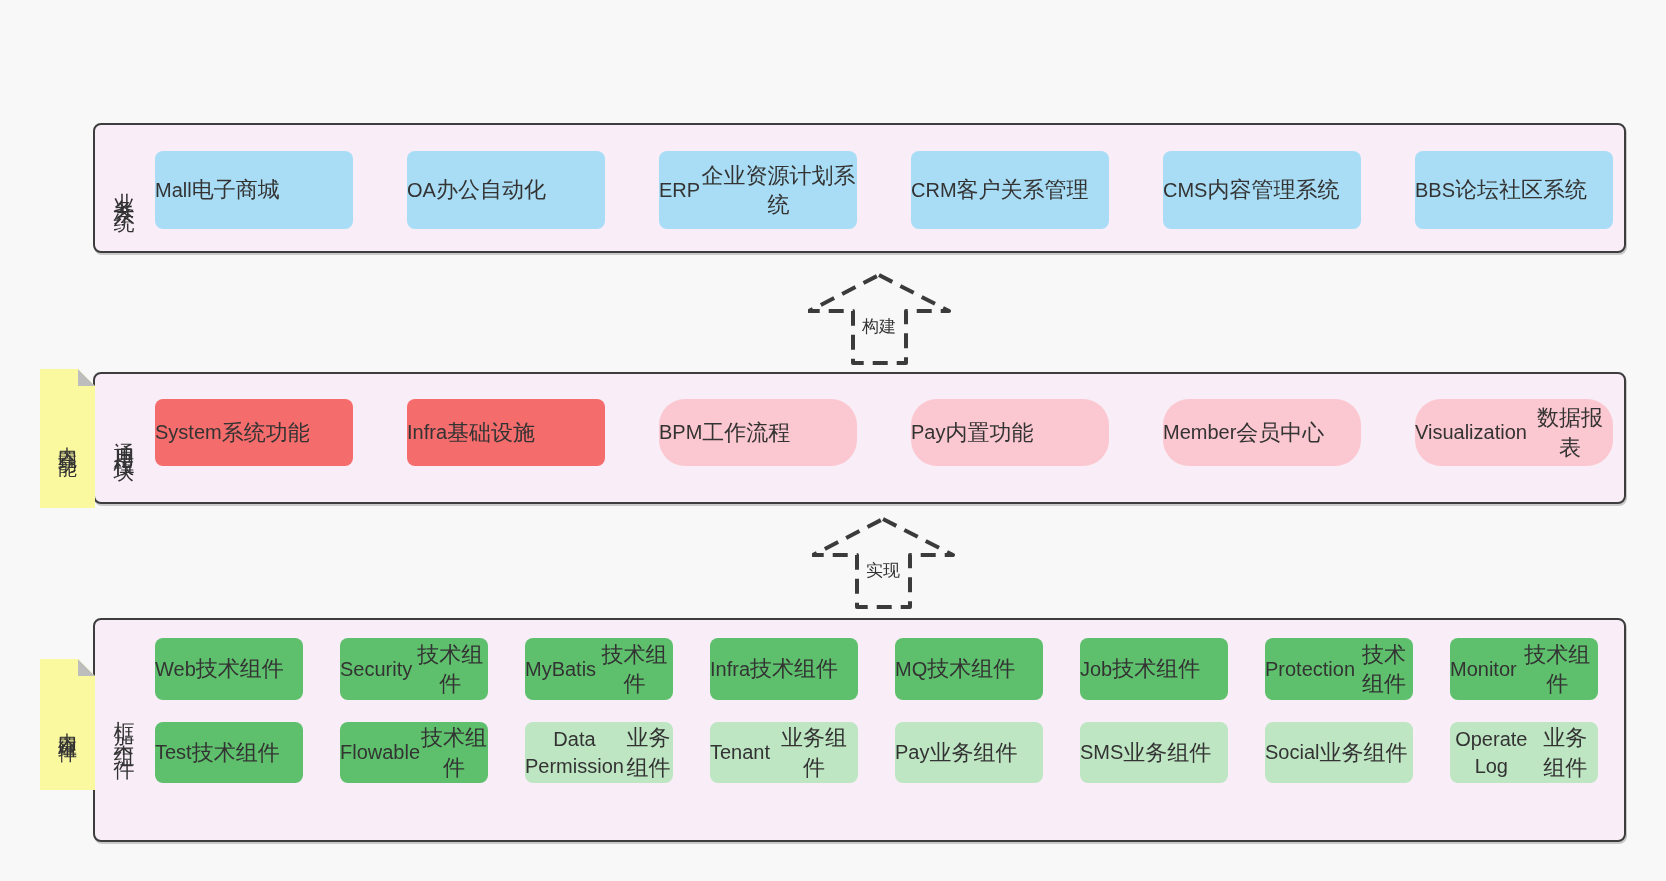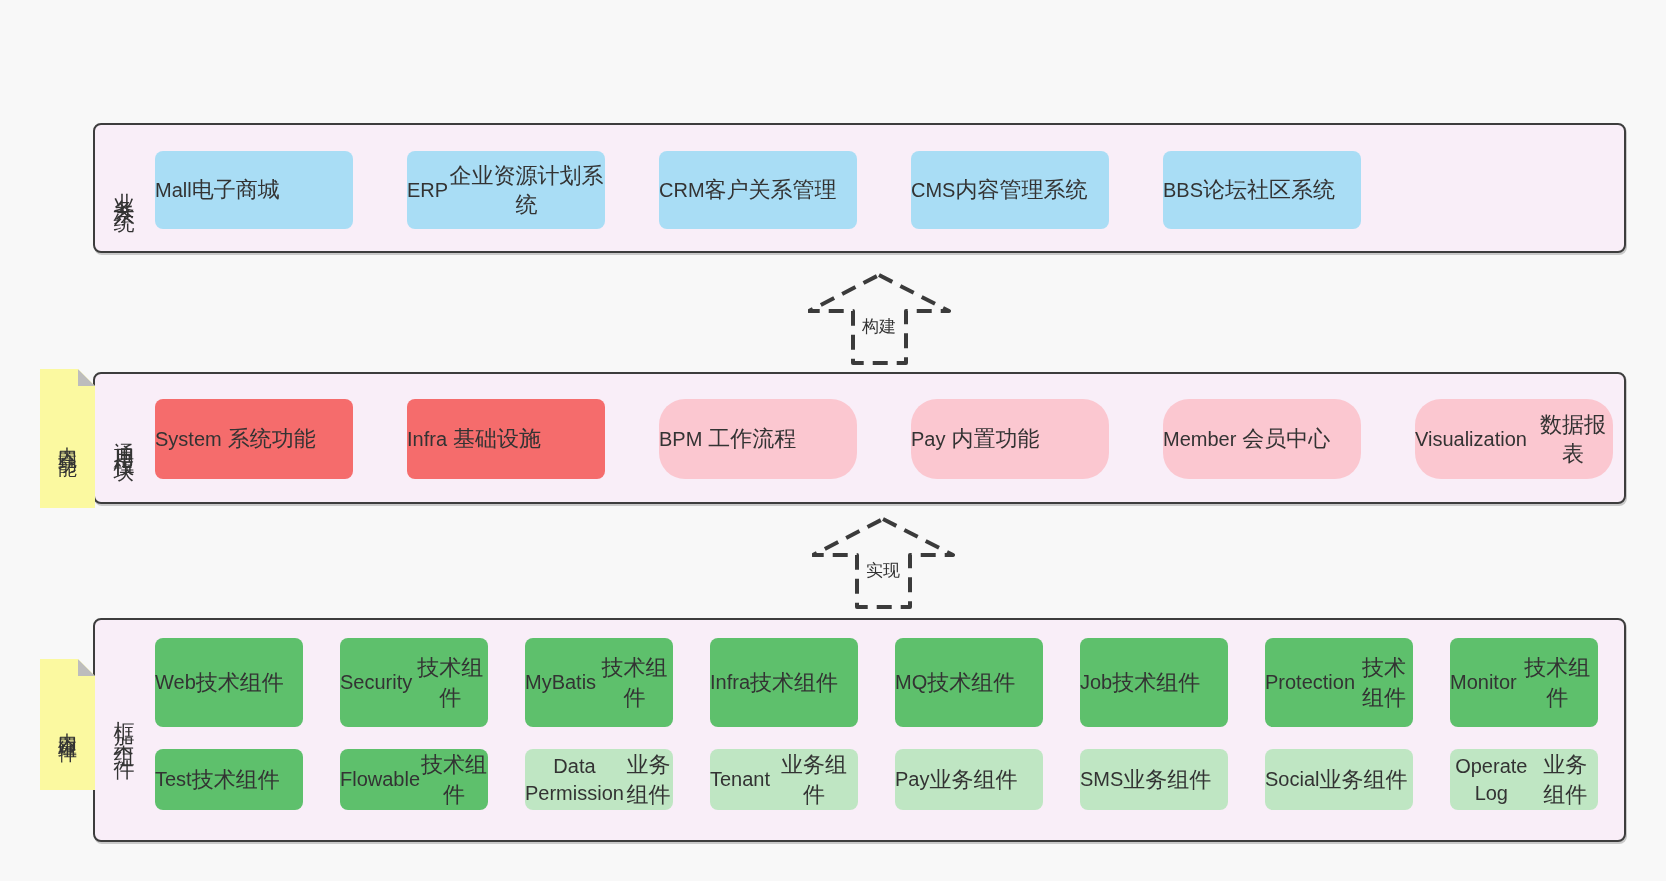--- a/index.html
+++ b/index.html
@@ -42,22 +42,22 @@
   .row8{display:flex;gap:37px;}
 
   .box{
     border-radius:8px;
     display:flex;flex-direction:row;align-items:center;justify-content:flex-start;
     text-align:center;line-height:1.32;
   }
   .box .en{font-size:20px;}
   .box .zh{font-size:22px;}
   .w6{width:198px;height:78px;}
-  #panel-modules .w6{height:80px;gap:6px;}
-  .w8{width:148px;height:89px;}
+  #panel-modules .w6{height:67px;}
+  .w8{width:148px;height:62px;}
   .row8 + .row8 .w8{height:61px;}
   .blue{background:var(--blue);}
   .red{background:var(--red);}
   .pink{background:var(--pink);border-radius:26px;}
   .green{background:var(--green);}
   .lightgreen{background:var(--light-green);}
 
   .sticky{
     position:absolute;width:55px;background:var(--yellow);
     clip-path:polygon(0 0, calc(100% - 17px) 0, 100% 17px, 100% 100%, 0 100%);
@@ -91,20 +91,24 @@
 <body>
 
 <div class="panel" id="panel-business">
   <div class="vlabel">业务系统</div>
   <div class="boxes">
     <div class="box w6 blue">
       <div class="en">Mall</div>
       <div class="zh">电子商城</div>
     </div>
     <div class="box w6 blue">
+      <div class="en">OA</div>
+      <div class="zh">办公自动化</div>
+    </div>
+    <div class="box w6 blue">
       <div class="en">ERP</div>
       <div class="zh">企业资源计划系统</div>
     </div>
     <div class="box w6 blue">
       <div class="en">CRM</div>
       <div class="zh">客户关系管理</div>
     </div>
     <div class="box w6 blue">
       <div class="en">CMS</div>
       <div class="zh">内容管理系统</div>

